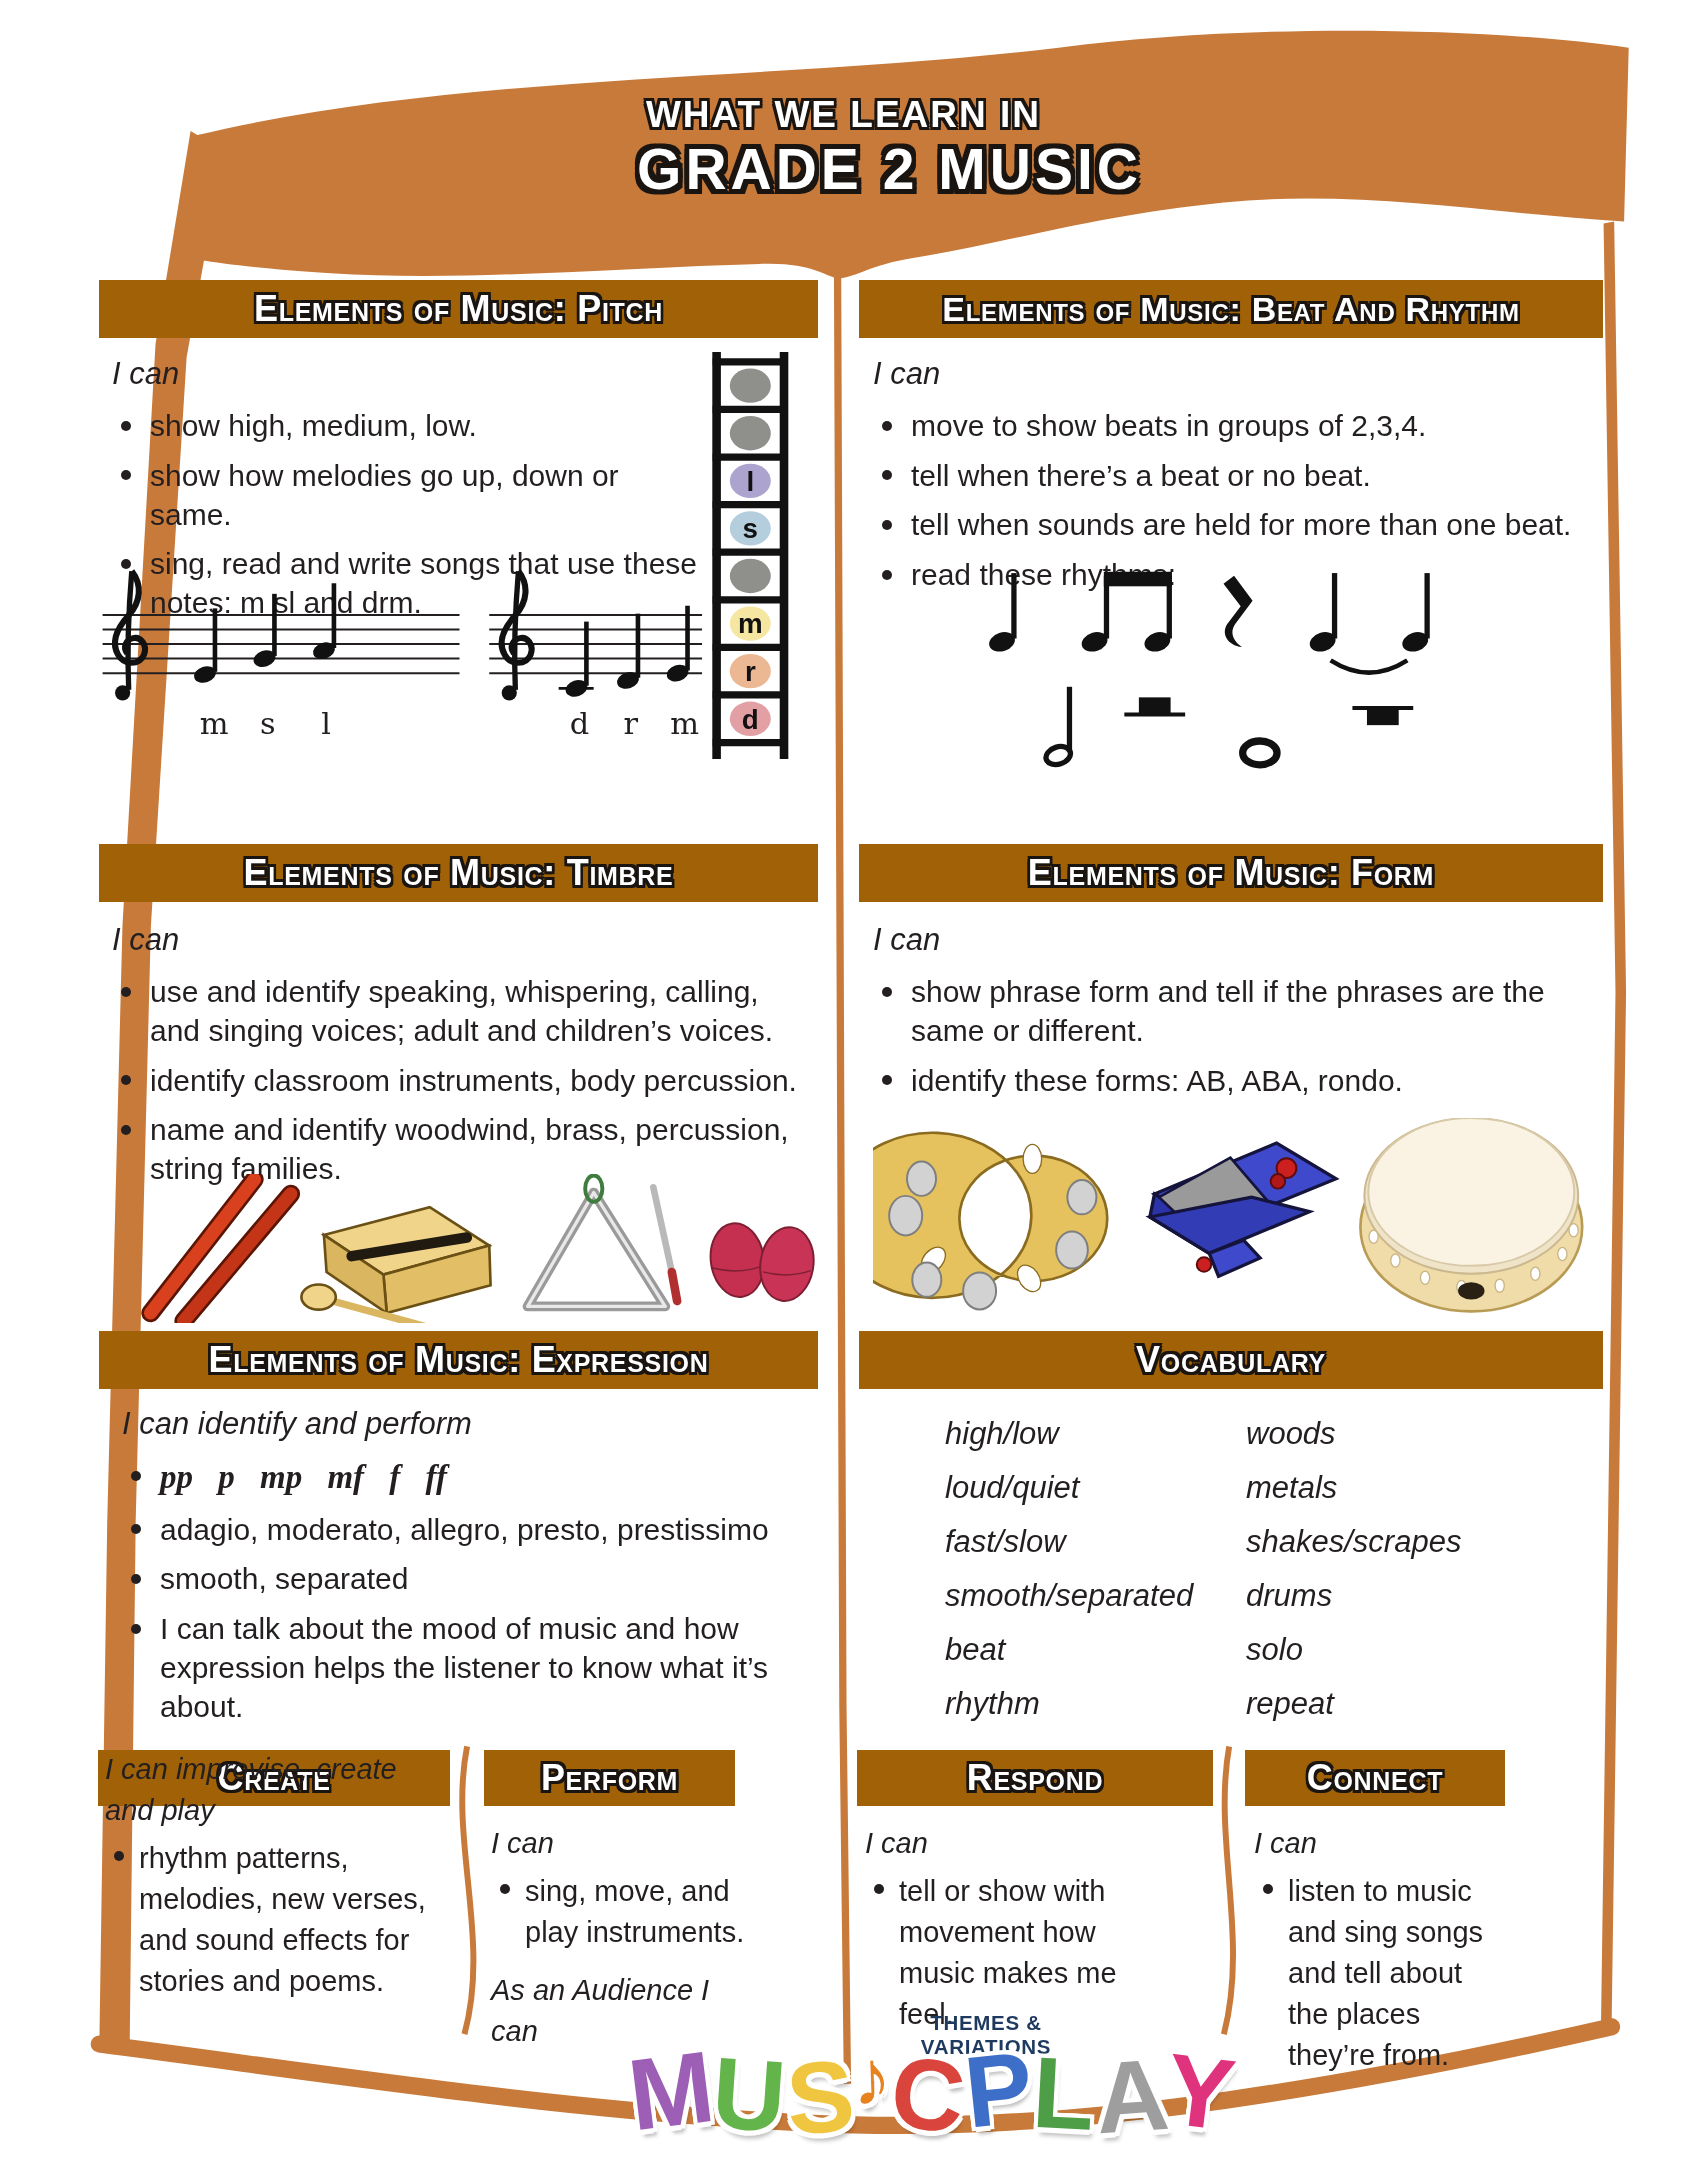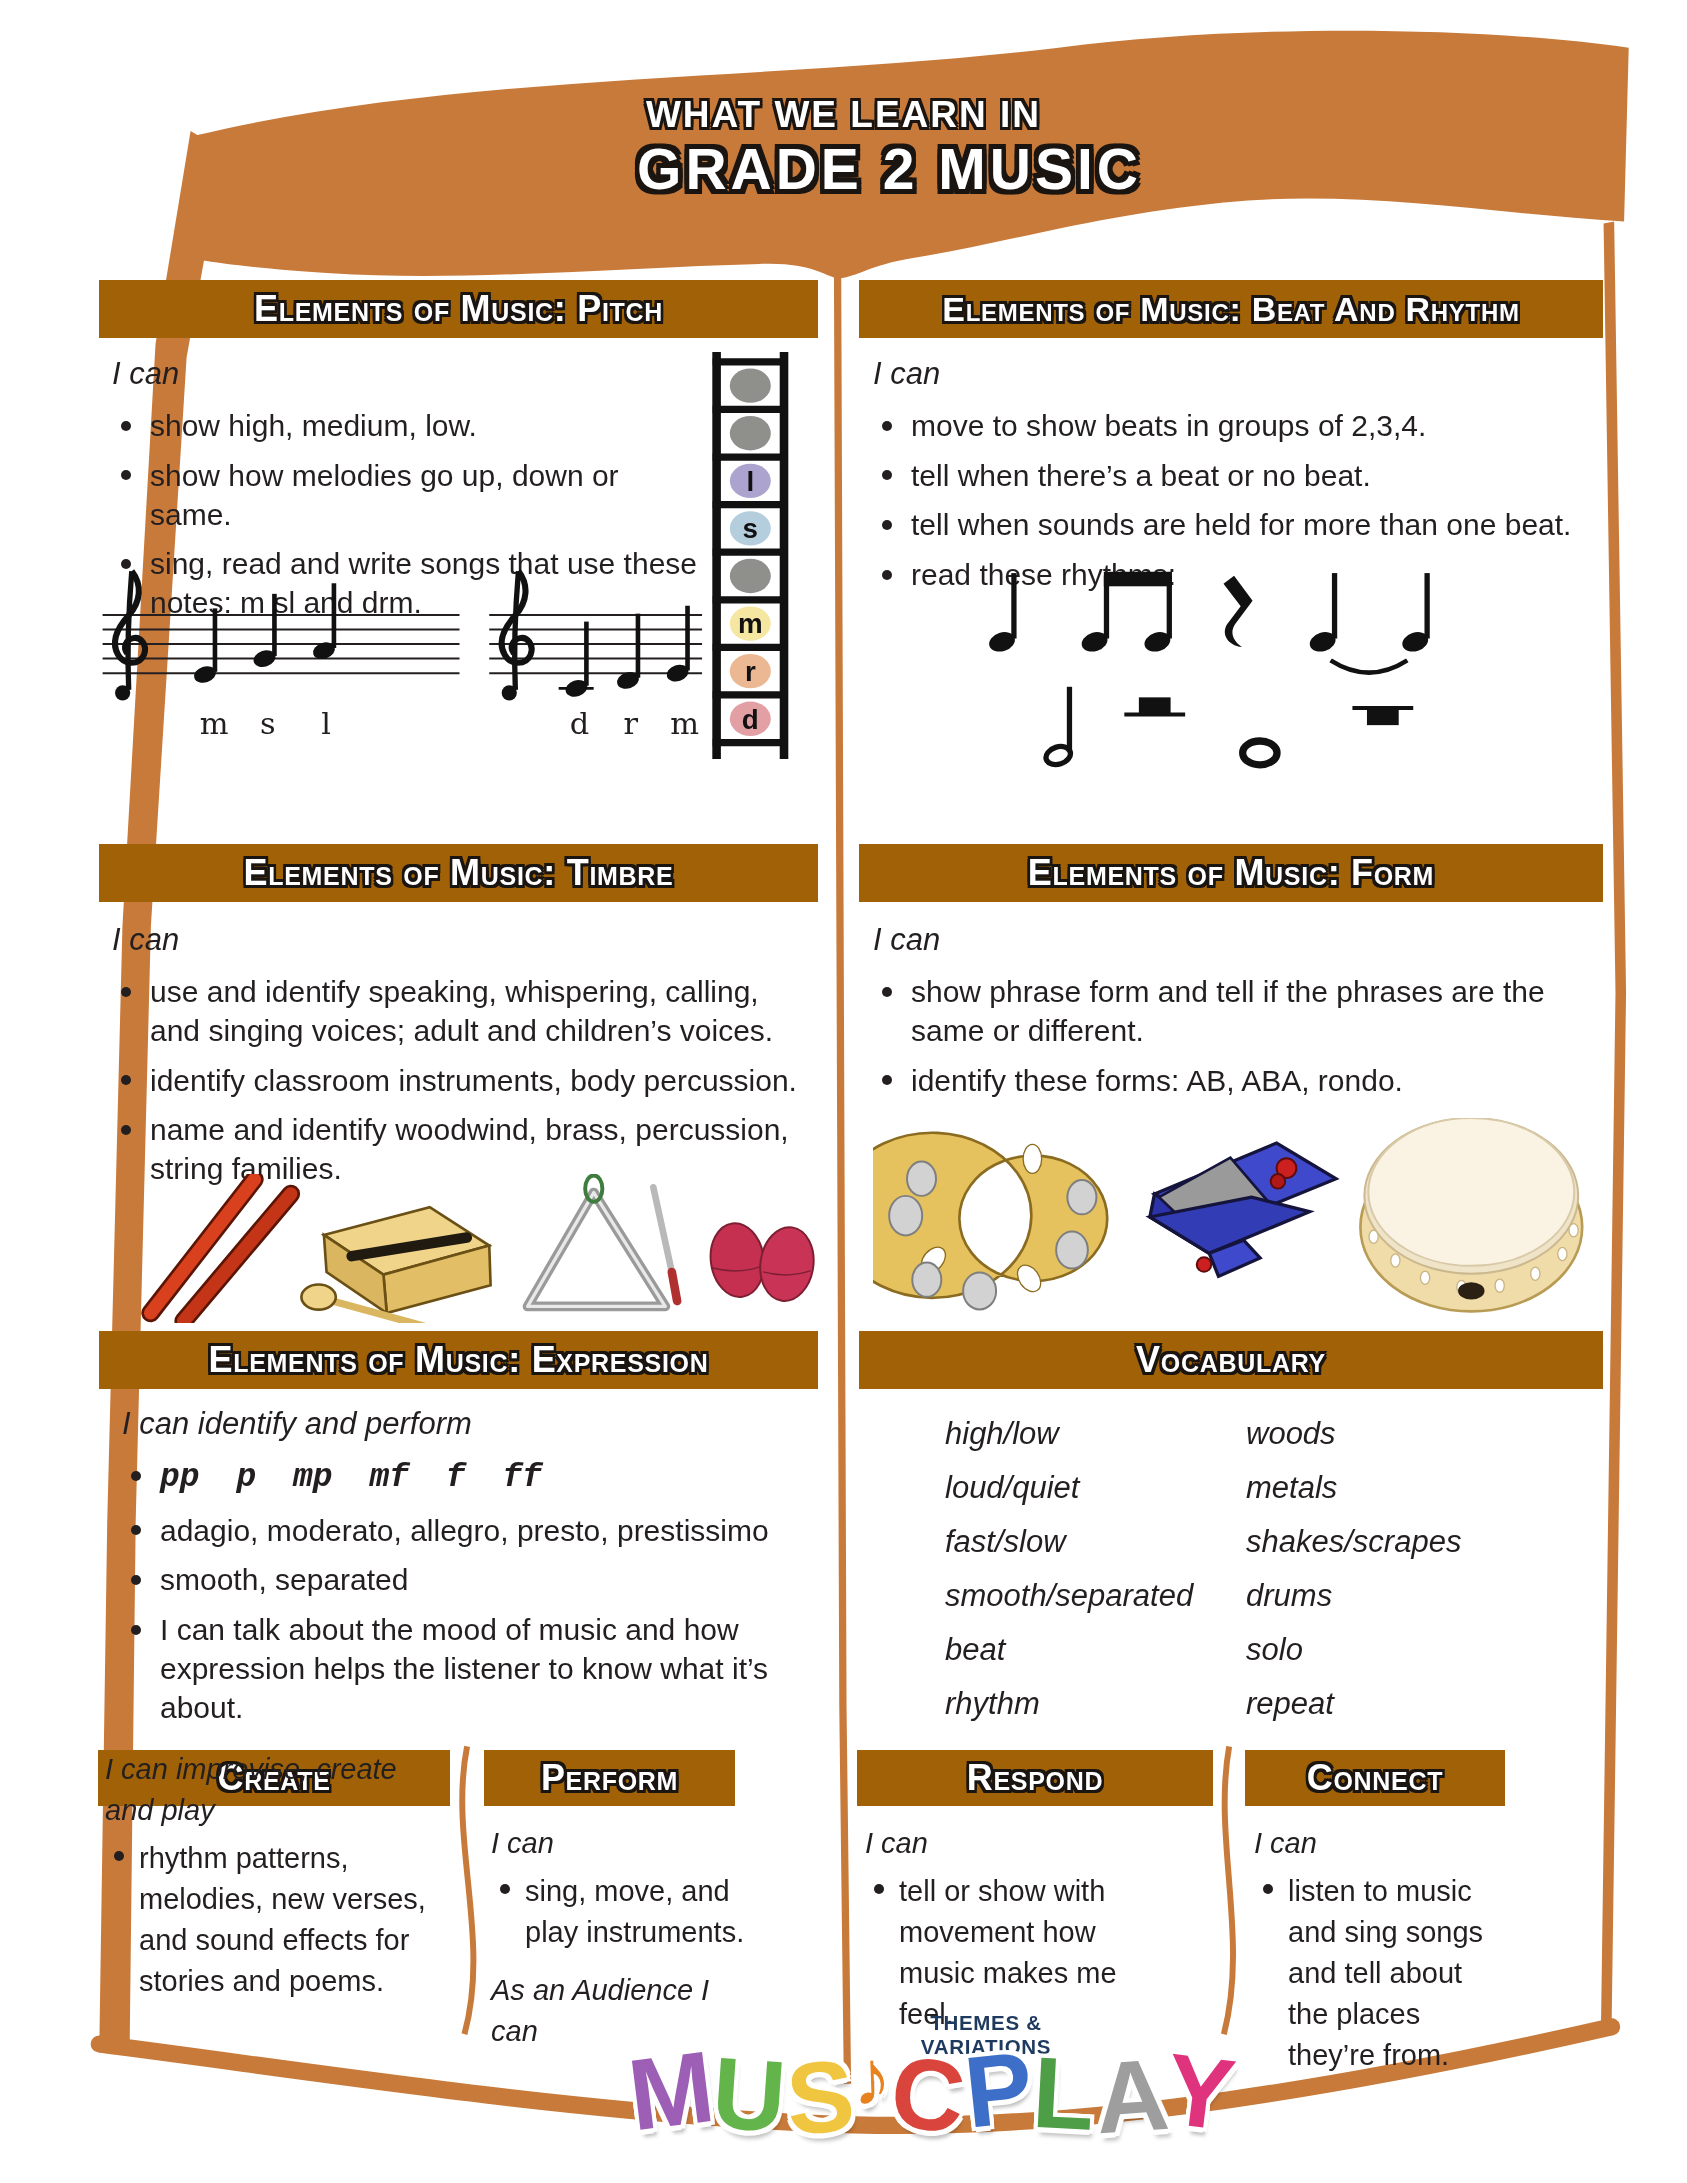--- a/index.html
+++ b/index.html
@@ -23,21 +23,21 @@
   .bar{position:absolute;background:#a16207;z-index:2;display:flex;align-items:center;justify-content:center;}
   .bar span{font-variant:small-caps;font-size:36px;letter-spacing:0.7px;white-space:nowrap;}
   .bar.small span{font-size:34px;}
 
   .block{position:absolute;z-index:2;font-size:30px;line-height:1.3;}
   .ican{font-style:italic;font-size:31px;margin-bottom:12px;}
   ul.blt{list-style:none;margin:0;padding:0;}
   ul.blt li{position:relative;padding-left:38px;margin-bottom:10.6px;}
   ul.blt li::before{content:"";position:absolute;left:9.3px;top:14.6px;width:10px;height:10px;
                     border-radius:50%;background:#231F20;}
-  .dyn{font-family:Liberation Mono, monospace;font-style:italic;font-weight:bold;word-spacing:17px;font-size:33px;}
+  .dyn{font-family:Liberation Serif, serif;font-style:italic;font-weight:bold;word-spacing:17px;font-size:33px;}
 
   .vocab{position:absolute;z-index:2;font-style:italic;font-size:31px;}
   .vocab div{margin-bottom:18px;}
 
   .bottomblock{font-size:29px;line-height:1.42;}
   .bottomblock .ican{font-size:29px;margin-bottom:6.6px;}
   .bottomblock ul.blt li{padding-left:34px;margin-bottom:8px;}
   .bottomblock ul.blt li::before{top:13.2px;}
 
   .brand-top{position:absolute;left:867px;top:2011px;width:238px;text-align:center;z-index:3;

